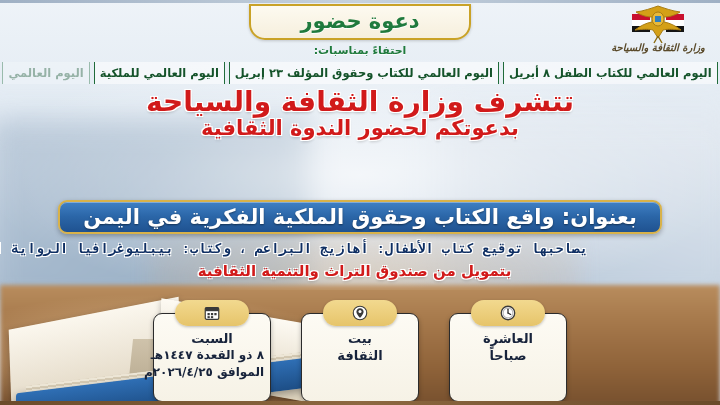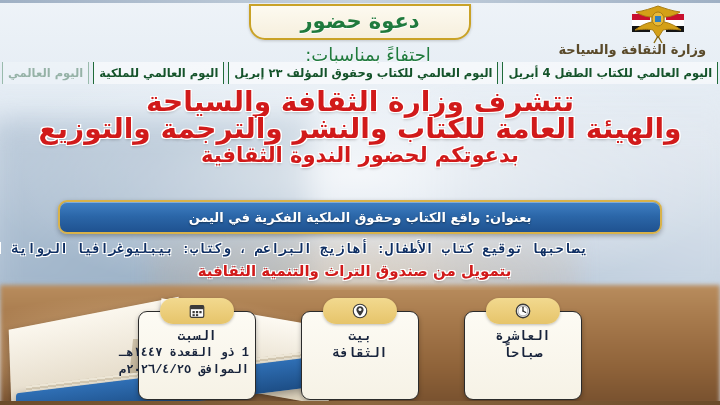--- a/index.html
+++ b/index.html
@@ -89,28 +89,27 @@
   .header-title{
     font-size:21px;font-weight:bold;color:#1f7a3d;letter-spacing:1px;
     text-shadow:0 1px 0 rgba(255,255,255,.9);
     white-space:nowrap;
   }
   .emblem{
     position:absolute;right:14px;top:2px;width:96px;height:62px;text-align:center;
   }
   .emblem svg{display:block;margin:0 auto;}
   .emblem-caption{
-    font-size:13px;color:#5a4a2a;font-weight:bold;margin-top:-4px;
-    letter-spacing:.2px;white-space:nowrap;
+    font-size:10px;color:#5a4a2a;font-weight:bold;margin-top:-4px;
+    letter-spacing:.2px;white-space:nowrap;font-style:italic;
   }
   .subhead{
     position:absolute;left:50%;top:44px;transform:translateX(-50%);
-    font-size:18px;font-weight:normal;color:#1f7a3d;white-space:nowrap;
+    font-size:11px;font-weight:bold;color:#1f7a3d;white-space:nowrap;
     text-shadow:0 1px 0 rgba(255,255,255,.85);
-    margin-left:8px;
   }
 
   
   .occasions{
     position:absolute;left:0;top:62px;width:720px;height:22px;
     display:flex;flex-direction:row;align-items:center;justify-content:center;
     gap:4px;overflow:hidden;
   }
   .occ-chip{
     border:1.4px solid #1f6b3a;border-radius:7px;
@@ -140,43 +139,43 @@
   .title-bar{
     position:absolute;left:50%;top:200px;transform:translateX(-50%);
     width:600px;height:30px;
     background:linear-gradient(180deg,#3f80c4 0%,#2b66a8 48%,#1f5290 100%);
     border:2.5px solid #d8b24a;
     border-radius:9px;
     box-shadow:0 2px 5px rgba(0,0,0,.28), inset 0 1px 0 rgba(255,255,255,.35);
     display:flex;align-items:center;justify-content:center;
   }
   .title-bar-text{
-    font-size:13px;font-weight:bold;color:#ffffff;white-space:nowrap;
+    font-size:21px;font-weight:bold;color:#ffffff;white-space:nowrap;
     text-shadow:0 1px 2px rgba(0,0,0,.45);letter-spacing:.3px;
   }
 
   
   .note1{
     position:absolute;left:0;top:240px;width:588px;text-align:center;
     font-size:13.5px;font-weight:bold;color:#0f2f63;white-space:nowrap;
     text-shadow:-1px -1px 0 #fff,1px -1px 0 #fff,-1px 1px 0 #fff,1px 1px 0 #fff;
     font-family:Liberation Mono, monospace;
   }
   .note2{
     position:absolute;left:0;top:262px;width:709px;text-align:center;
     font-size:15px;font-weight:bold;color:#d11a1a;white-space:nowrap;
     letter-spacing:.4px;
     text-shadow:-1.1px -1.1px 0 #fff,1.1px -1.1px 0 #fff,-1.1px 1.1px 0 #fff,1.1px 1.1px 0 #fff,0 2px 3px rgba(0,0,0,.18);
   }
 
   
   .cards{
     position:absolute;left:0;top:300px;width:720px;height:100px;
-    display:flex;flex-direction:row-reverse;align-items:flex-end;
-    justify-content:center;gap:45px;font-family:Liberation Mono, monospace;
+    display:flex;flex-direction:row-reverse;align-items:flex-start;
+    justify-content:center;gap:30px;
   }
   .card{position:relative;width:118px;}
   .card-icon-pill{
     position:absolute;left:50%;top:0;transform:translateX(-50%);
     width:74px;height:26px;border-radius:13px;
     background:linear-gradient(180deg,#f2d98f 0%,#e6c46a 100%);
     box-shadow:0 1px 3px rgba(0,0,0,.25);
     display:flex;align-items:center;justify-content:center;
     z-index:3;
   }
@@ -241,29 +240,28 @@
       <ellipse cx="32" cy="17" rx="6" ry="7" fill="#e8b93a" stroke="#a87c12" stroke-width="1"></ellipse>
       <rect x="29" y="14" width="6" height="6" fill="#2f7fbf"></rect>
       <path d="M32 34 L28 41 M32 34 L36 41" stroke="#8a6a10" stroke-width="1.4" fill="none"></path>
     </svg>
     <div class="emblem-caption">وزارة الثقافة والسياحة</div>
   </div>
 
   <div class="subhead">احتفاءً بمناسبات:</div>
 
   <div class="occasions">
-    <div class="occ-chip">اليوم العالمي للكتاب الطفل 4 أبريل</div>
+    <div class="occ-chip">اليوم العالمي للكتاب الطفل ٨ أبريل</div>
     <div class="occ-chip">اليوم العالمي للكتاب وحقوق المؤلف ٢٣ إبريل</div>
     <div class="occ-chip">اليوم العالمي للملكية</div>
     <div class="occ-chip faded">اليوم العالمي</div>
   </div>
 
   <div class="headlines">
     <div class="hl">تتشرف وزارة الثقافة والسياحة</div>
-    <div class="hl">والهيئة العامة للكتاب والنشر والترجمة والتوزيع</div>
     <div class="hl l3">بدعوتكم لحضور الندوة الثقافية</div>
   </div>
 
   <div class="title-bar">
     <div class="title-bar-text">بعنوان: واقع الكتاب وحقوق الملكية الفكرية في اليمن</div>
   </div>
 
   <div class="note1">يصاحبها توقيع كتاب الأطفال: أهازيج البراعم ، وكتاب: بيبليوغرافيا الرواية اليمنية ١٩٢٠م-٢٠٢٥م</div>
   <div class="note2">بتمويل من صندوق التراث والتنمية الثقافية</div>
 
@@ -276,21 +274,21 @@
           <rect x="2.5" y="4" width="15" height="4" fill="#3a3a3a"></rect>
           <rect x="5" y="10" width="2.5" height="2.5" fill="#3a3a3a"></rect>
           <rect x="8.8" y="10" width="2.5" height="2.5" fill="#3a3a3a"></rect>
           <rect x="12.6" y="10" width="2.5" height="2.5" fill="#3a3a3a"></rect>
           <rect x="5" y="13.5" width="2.5" height="2.2" fill="#3a3a3a"></rect>
           <rect x="8.8" y="13.5" width="2.5" height="2.2" fill="#3a3a3a"></rect>
         </svg>
       </div>
       <div class="card-body">
         <div class="card-line">السبت</div>
-        <div class="card-line sm">1 ذو القعدة ١٤٤٧هـ</div>
+        <div class="card-line sm">٨ ذو القعدة ١٤٤٧هـ</div>
         <div class="card-line sm">الموافق ٢٠٢٦/٤/٢٥م</div>
       </div>
     </div>
 
     <div class="card">
       <div class="card-icon-pill">
         <svg class="ic" viewBox="0 0 20 20">
           <circle cx="10" cy="10" r="7.5" fill="#fff" stroke="#3a3a3a" stroke-width="1.2"></circle>
           <path d="M10 4.6 C7.7 4.6 6 6.3 6 8.5 C6 11.3 10 15.4 10 15.4 C10 15.4 14 11.3 14 8.5 C14 6.3 12.3 4.6 10 4.6 Z" fill="#3a3a3a"></path>
           <circle cx="10" cy="8.4" r="1.7" fill="#ffffff"></circle>

